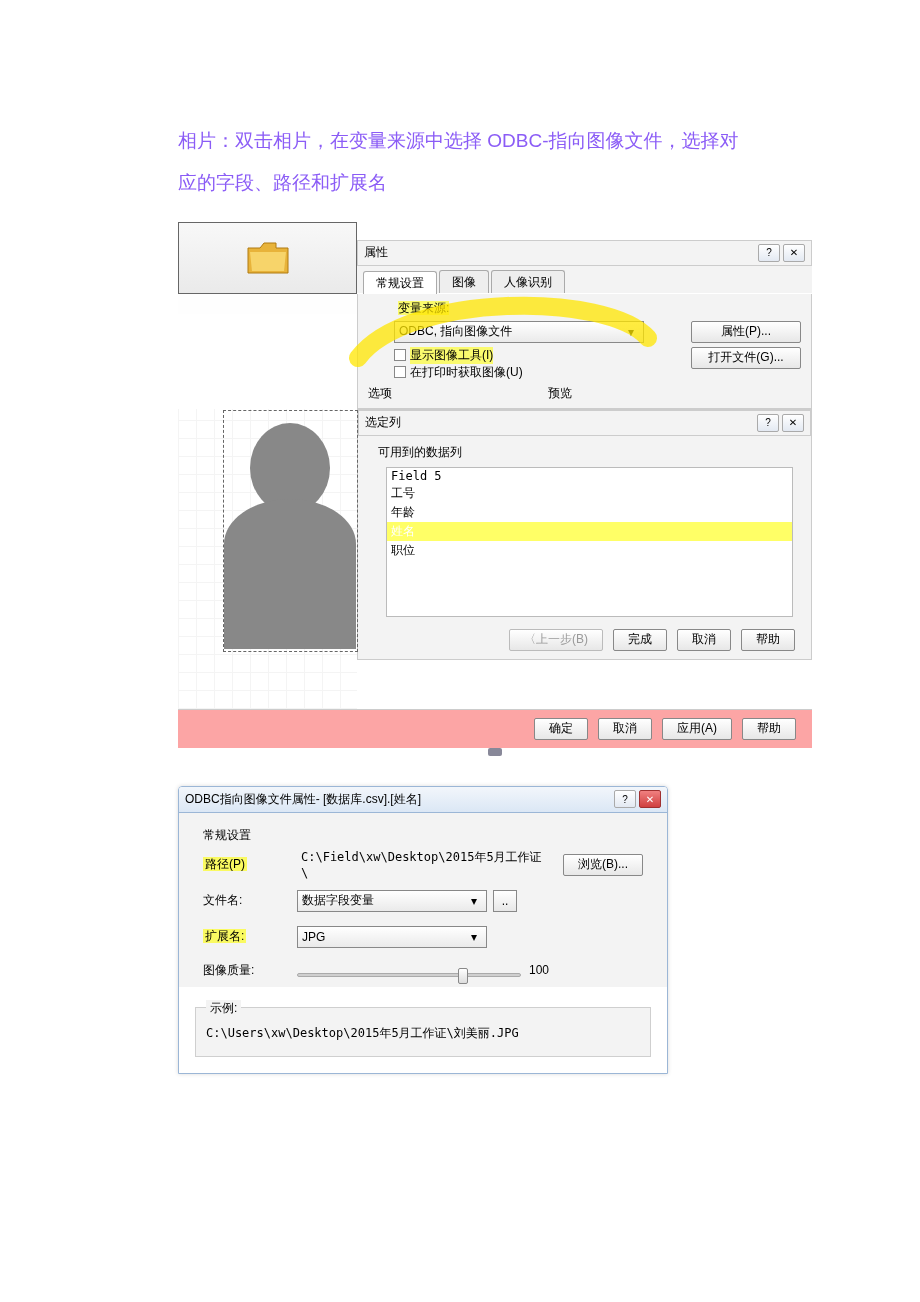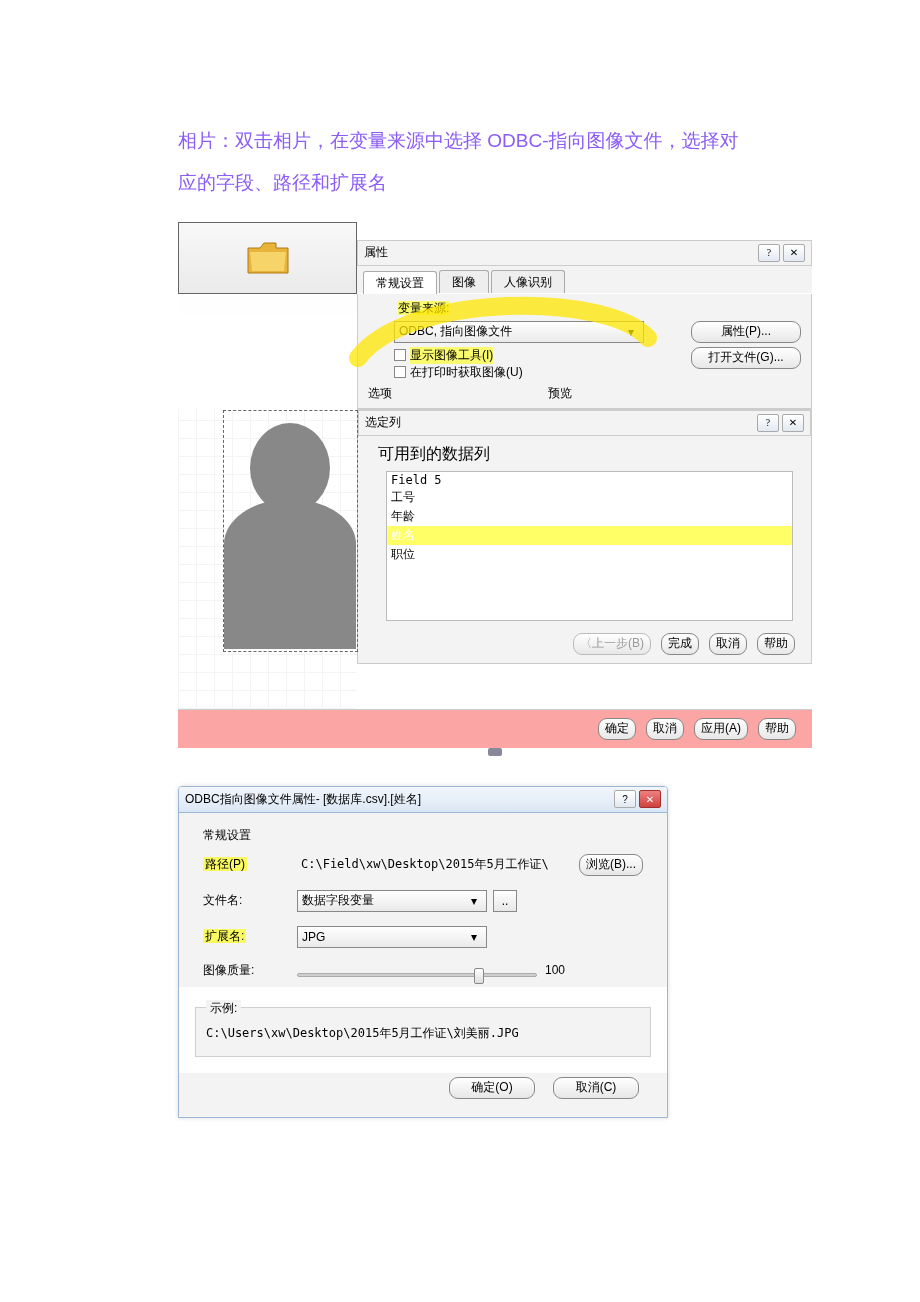--- a/index.html
+++ b/index.html
@@ -14,48 +14,48 @@
     .folder-wrap { width: 44px; height: 36px; }
 
     .left-col { width: 179px; background: #fff; }
     .grid-area { height: 300px; background: repeating-linear-gradient(0deg,#f4f4f4,#f4f4f4 1px,transparent 1px,transparent 18px), repeating-linear-gradient(90deg,#f4f4f4,#f4f4f4 1px,transparent 1px,transparent 18px); position: relative; }
     .silhouette { position: absolute; top: 10px; left: 46px; width: 132px; height: 232px; background: #888; }
     .silhead { position: absolute; top: 14px; left: 72px; width: 80px; height: 90px; border-radius: 50%; background: #888; }
     .dashed-outline { position: absolute; top: 2px; left: 46px; right: 0; height: 240px; outline: 1px dashed #666; }
 
     .right-col { flex: 1; }
 
-    .dlg-title { height: 26px; background: #f3f3f3; border: 1px solid #ccc; display: flex; align-items: center; padding: 0 6px; font-size: 12px; font-family: Liberation Serif, serif; }
+    .dlg-title { height: 26px; background: #f3f3f3; border: 1px solid #ccc; display: flex; align-items: center; padding: 0 6px; font-size: 12px; }
     .dlg-title .spacer { flex: 1; }
     .winbtn { width: 22px; height: 18px; border: 1px solid #aaa; background: linear-gradient(#fff,#e3e9f2); font-size: 10px; display: flex; align-items: center; justify-content: center; margin-left: 3px; border-radius: 2px; }
 
     .tabs { display: flex; gap: 0; font-size: 12px; padding: 4px 6px 0 6px; background: #f3f3f3; }
     .tab { padding: 3px 12px 2px; border: 1px solid #aaa; border-bottom: none; background: #eee; border-radius: 3px 3px 0 0; margin-right: 2px; }
     .tab.active { background: #fff; position: relative; top: 1px; }
 
     .props-body { background: #f3f3f3; padding: 6px 10px; border: 1px solid #ccc; border-top: none; position: relative; }
 
     .hl-yellow { background: rgba(255,255,0,0.55); }
 
     .label-sm { font-size: 12px; }
     .field-row { display: flex; align-items: center; gap: 8px; margin: 4px 0; }
     .dropdown { height: 22px; border: 1px solid #888; background: linear-gradient(#fff,#eaeaea); font-size: 12px; padding: 0 4px; display: flex; align-items: center; justify-content: space-between; }
     .dropdown .caret { width: 16px; text-align: center; }
 
-    .btn { height: 22px; padding: 0 6px; border: 1px solid #888; background: linear-gradient(#fff,#e7e7e7); font-size: 12px; border-radius: 9px; display: inline-flex; align-items: center; justify-content: center; white-space: nowrap; }
+    .btn { height: 22px; padding: 0 14px; border: 1px solid #888; background: linear-gradient(#fff,#e7e7e7); font-size: 12px; border-radius: 2px; display: inline-flex; align-items: center; justify-content: center; white-space: nowrap; }
     .btn.wide { width: 110px; }
 
     .chk-row { display: flex; align-items: center; gap: 4px; font-size: 12px; }
     .chk { width: 12px; height: 12px; border: 1px solid #888; background: #fff; display: inline-block; }
 
     .sub-section-row { display: flex; font-size: 12px; margin-top: 4px; }
     .sub-section-row > div:first-child { width: 180px; }
 
     .sel-col-dlg { border: 1px solid #ccc; background: #f3f3f3; }
-    .cols-label { font-size: 16px; padding: 8px 20px 4px; }
+    .cols-label { font-size: 12px; padding: 8px 20px 4px; }
     .listbox { margin: 2px 18px 4px 28px; height: 150px; background: #fff; border: 1px solid #bbb; font-family: SimSun, monospace; font-size: 12px; overflow: hidden; }
     .listitem { padding: 1px 4px; }
     .listitem.sel { background: #2a6fd6; color: #fff; }
     .listitem.y { background: rgba(255,255,0,0.6); }
 
     .btn-row { display: flex; justify-content: flex-end; gap: 10px; padding: 8px 16px; font-size: 12px; }
     .btn.disabled { color: #999; border-color: #bbb; }
 
     .foot-bar { background: #fca5a5; border-top: 1px solid #ccc; padding: 8px 16px; display: flex; justify-content: flex-end; gap: 10px; }
     .bottom-handle { height: 8px; display: flex; justify-content: center; }
@@ -243,19 +243,15 @@
           </div>
           <span>100</span>
         </div>
         <div></div>
       </div>
     </div>
     <div class="fieldset">
       <span class="legend">示例:</span>
       <div class="example-path">C:\Users\xw\Desktop\2015年5月工作证\刘美丽.JPG</div>
     </div>
-    <div class="ok-row">
-      <button class="btn" style="width:86px">确定(O)</button>
-      <button class="btn" style="width:86px">取消(C)</button>
-    </div>
   </div>
 
 </div>
 
 </body></html>

